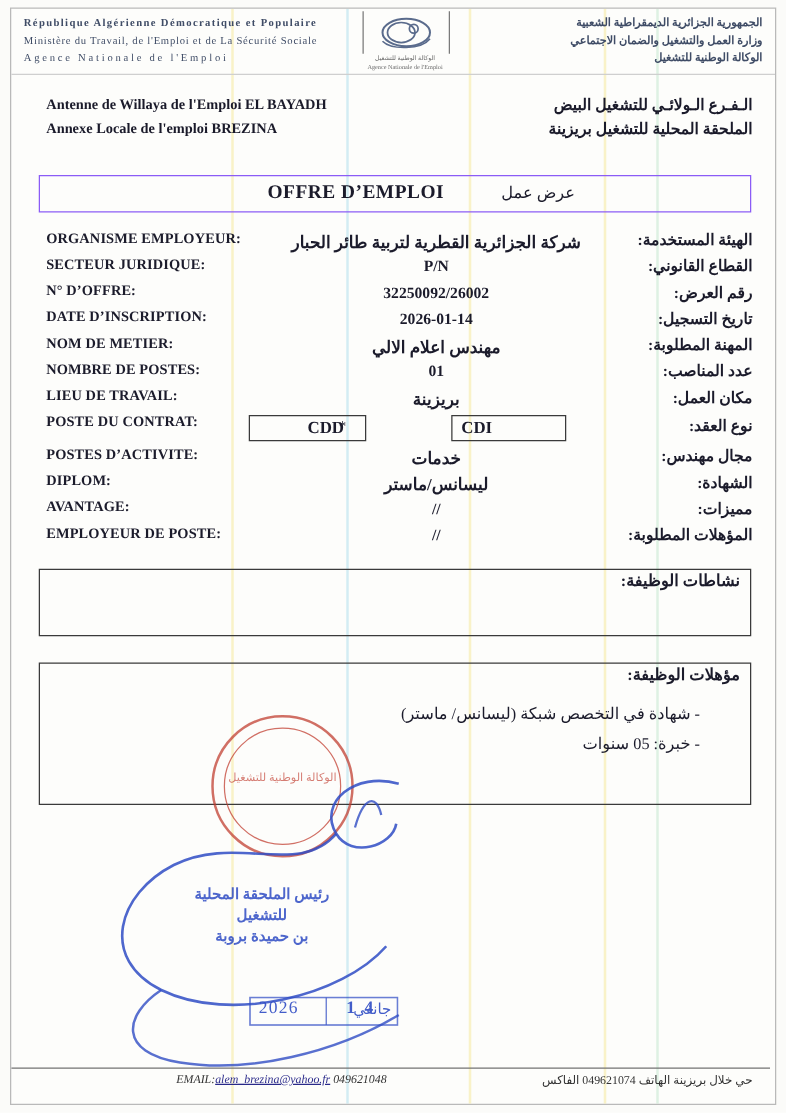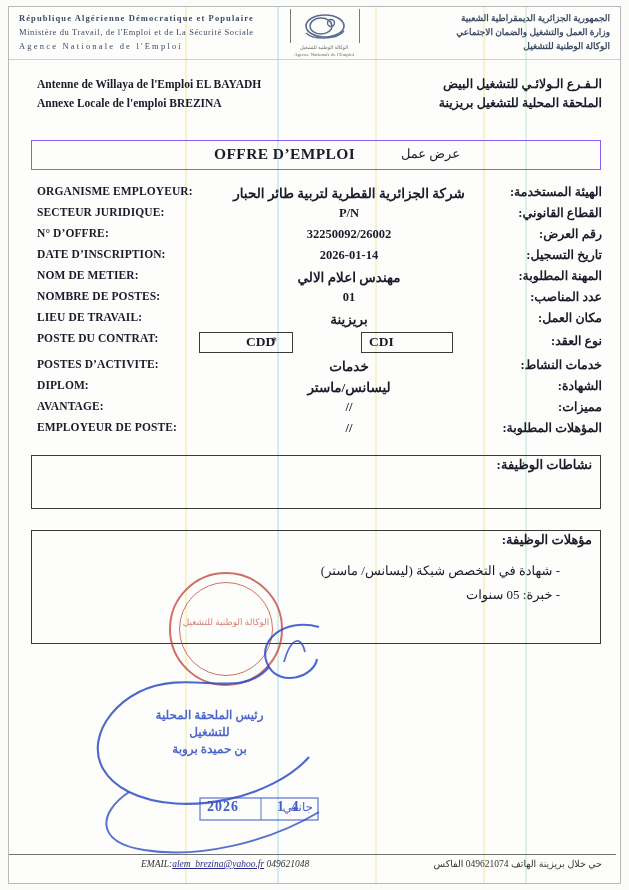--- a/index.html
+++ b/index.html
@@ -139,21 +139,21 @@
   .blue-stamp{
     position:absolute;left:118px;top:700px;width:165px;height:78px;
     color:#2f4cc4;opacity:.85;direction:rtl;text-align:center;
   }
   .blue-stamp div{font-size:12px;line-height:17px;font-weight:bold;}
   .date-stamp{
     position:absolute;left:190px;top:790px;width:120px;height:24px;
     color:#2f4cc4;opacity:.9;
   }
   .date-stamp .d{
-    position:absolute;left:8px;top:2px;font-size:14px;font-weight:bold;letter-spacing:1px;
+    position:absolute;left:8px;top:2px;font-size:14px;font-weight:normal;letter-spacing:1px;
   }
   .date-stamp .m{
     position:absolute;right:6px;top:3px;font-size:12px;direction:rtl;
   }
   .date-stamp .dd{
     position:absolute;left:78px;top:2px;font-size:14px;font-weight:bold;letter-spacing:2px;
   }
   
   .footer{
     position:absolute;left:0;right:4px;bottom:6px;height:22px;
@@ -269,21 +269,21 @@
       <span class="cbox-lab" style="left:213px;margin-left:24px;">CDD</span>
       <span class="star" style="left:262px;">*</span>
       <span class="cbox" style="left:352px;width:92px;"></span>
       <span class="cbox-lab" style="left:360px;">CDI</span>
       <span class="arl" style="top:1px;">نوع العقد:</span>
     </div>
 
     <div class="row">
       <span class="lbl">POSTES D’ACTIVITE:</span>
       <span class="val val-ar">خدمات</span>
-      <span class="arl">خدمات النشاط:</span>
+      <span class="arl">مجال مهندس:</span>
     </div>
 
     <div class="row">
       <span class="lbl">DIPLOM:</span>
       <span class="val val-ar">ليسانس/ماستر</span>
       <span class="arl">الشهادة:</span>
     </div>
 
     <div class="row">
       <span class="lbl">AVANTAGE:</span>

